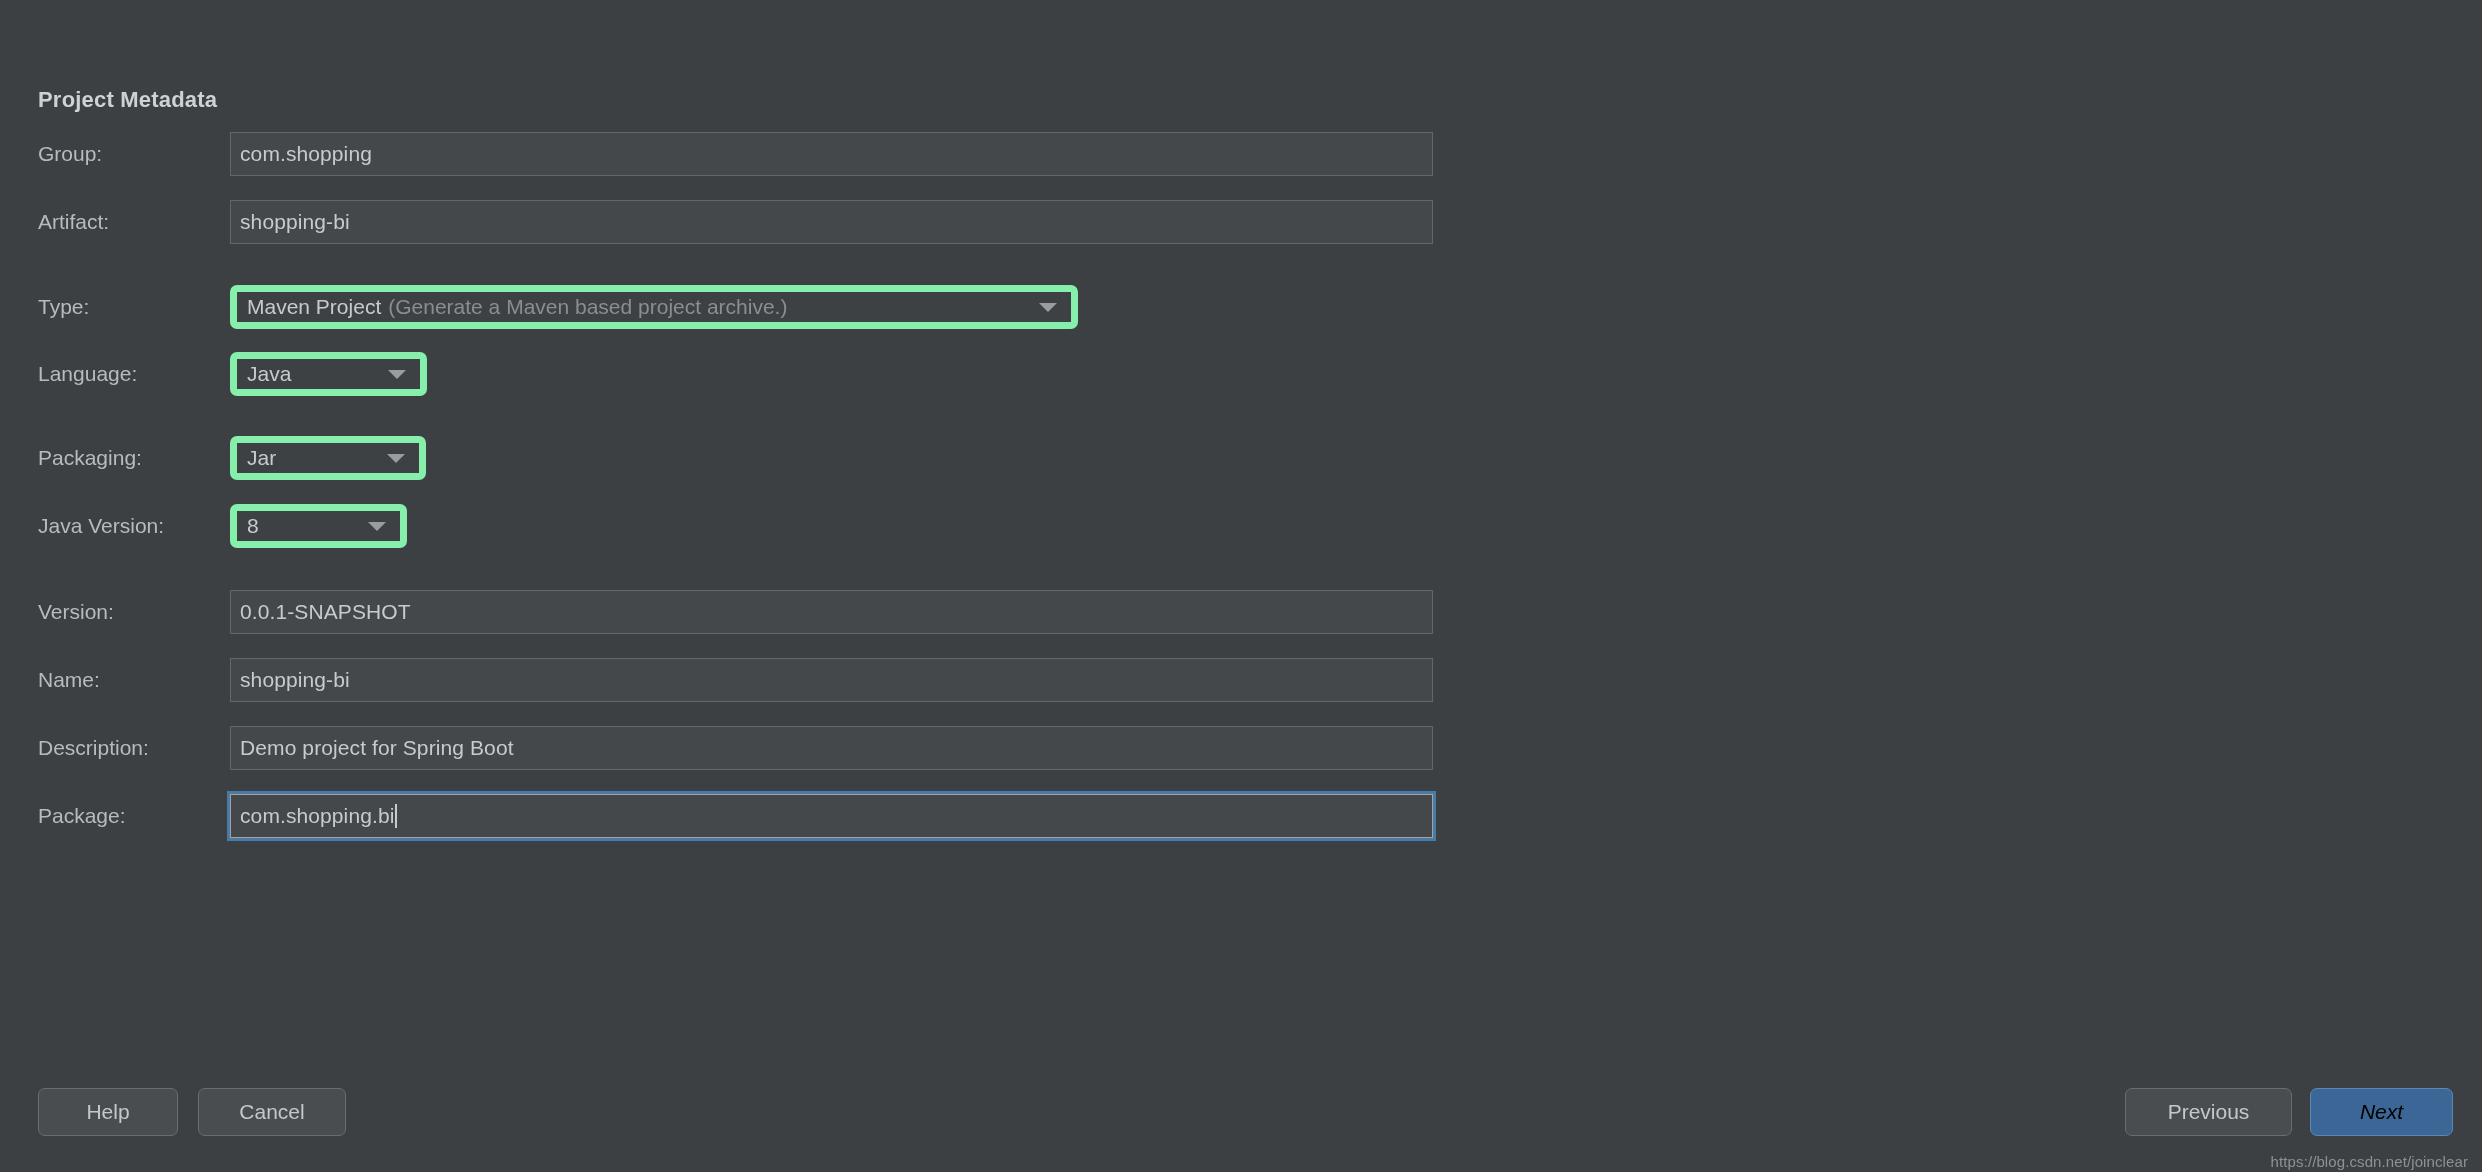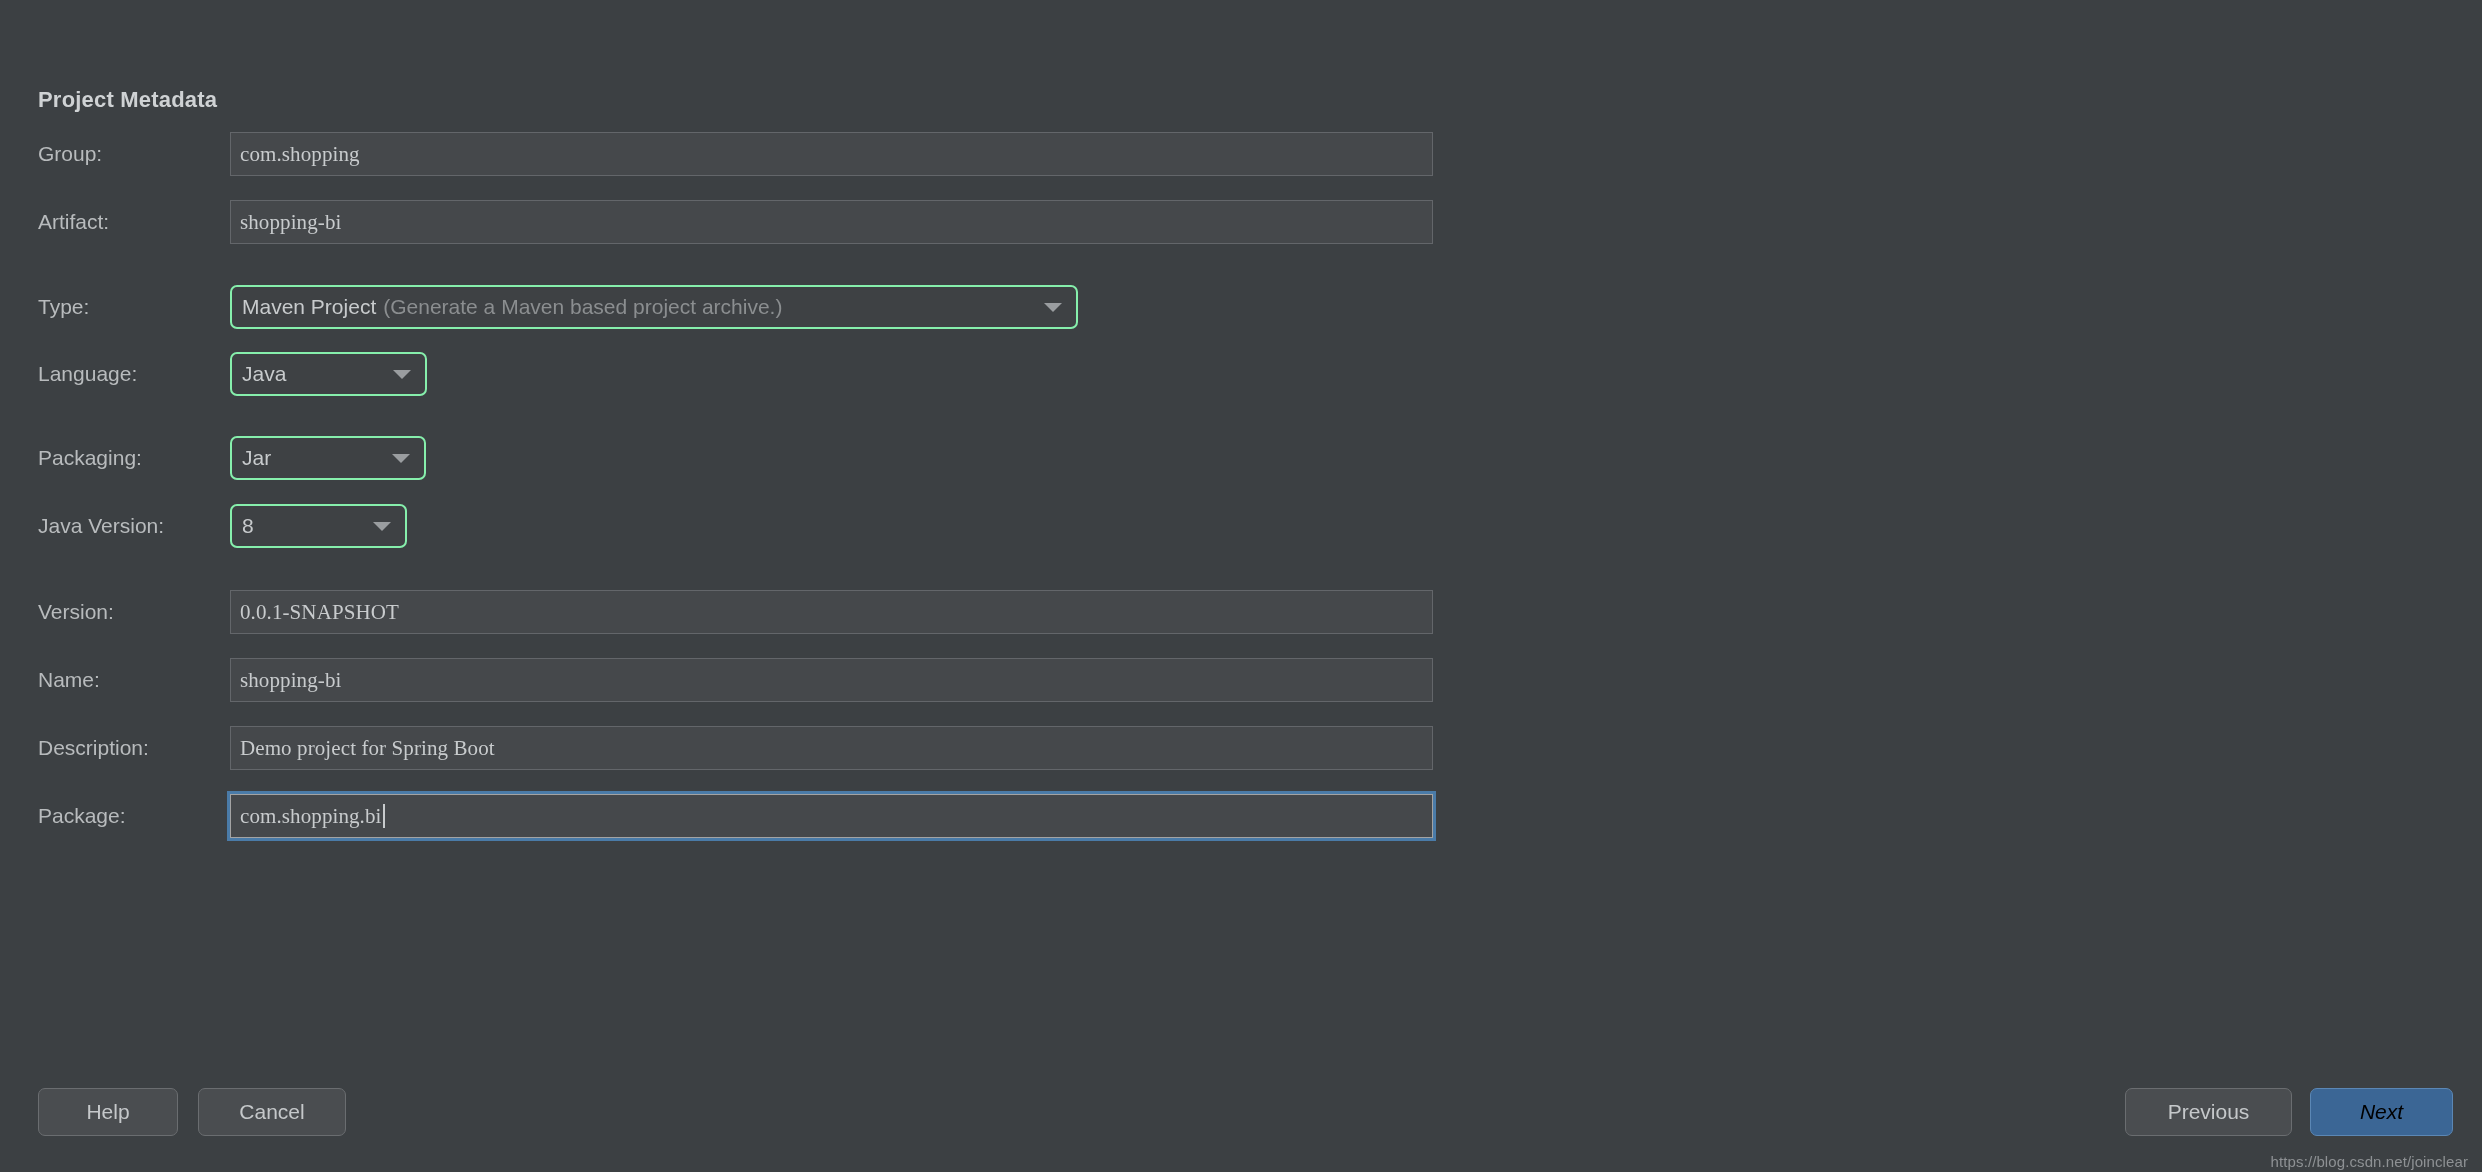--- a/index.html
+++ b/index.html
@@ -95,21 +95,20 @@
     align-items: center;
     padding: 0 9px;
   }
   .field.wide { width: 1203px; }
 
   .field .val {
     font-size: 21px;
     color: #c8cbcd;
     white-space: nowrap;
     letter-spacing: .1px;
-    font-family: Liberation Serif, serif;
   }
 
   
   .field.focused {
     border: 1px solid #a3a3a3;
     outline: 3px solid #4a7ba8;
     outline-offset: 0px;
     background: #45484b;
   }
   .caret {
@@ -120,21 +119,21 @@
     margin-left: 1px;
     vertical-align: middle;
   }
 
   
   .combo {
     position: absolute;
     left: 230px;
     height: 44px;
     background: #3e4144;
-    border: 2px solid #86efac;
+    border: 7px solid #86efac;
     border-radius: 7px;
     display: flex;
     align-items: center;
     padding: 0 0 0 10px;
   }
   .combo .val {
     font-size: 21px;
     color: #c8cbcd;
     white-space: nowrap;
   }

